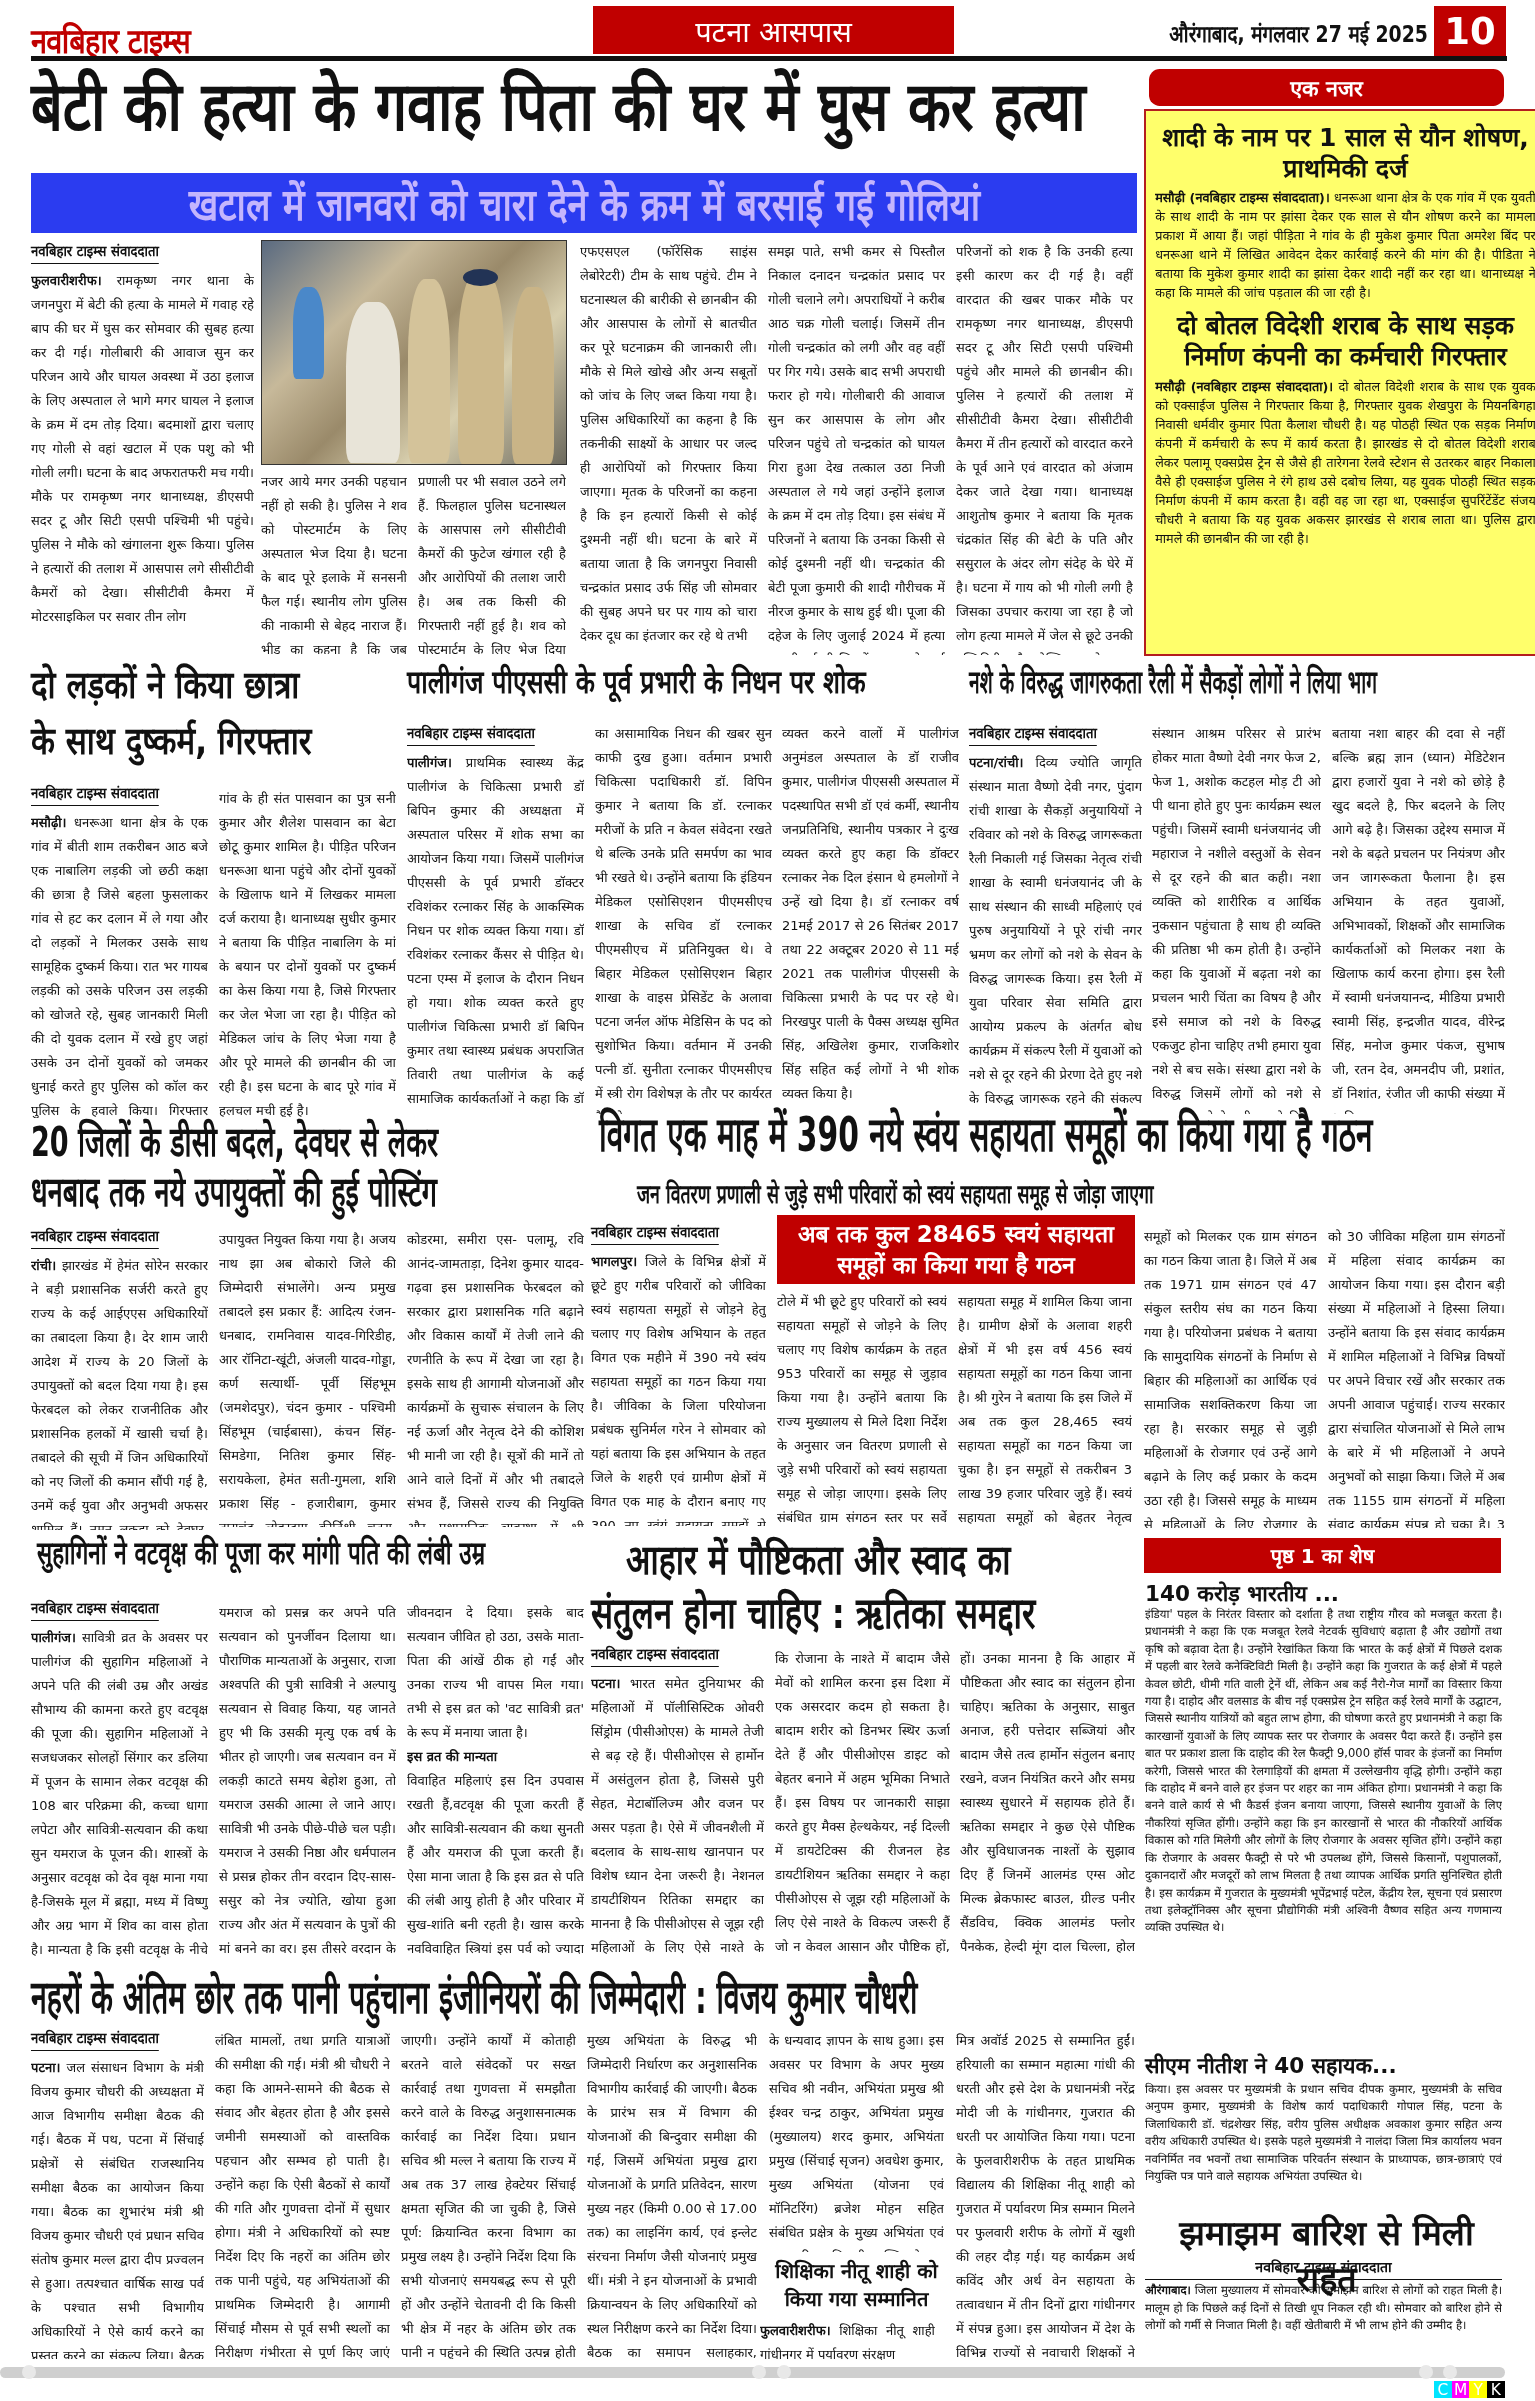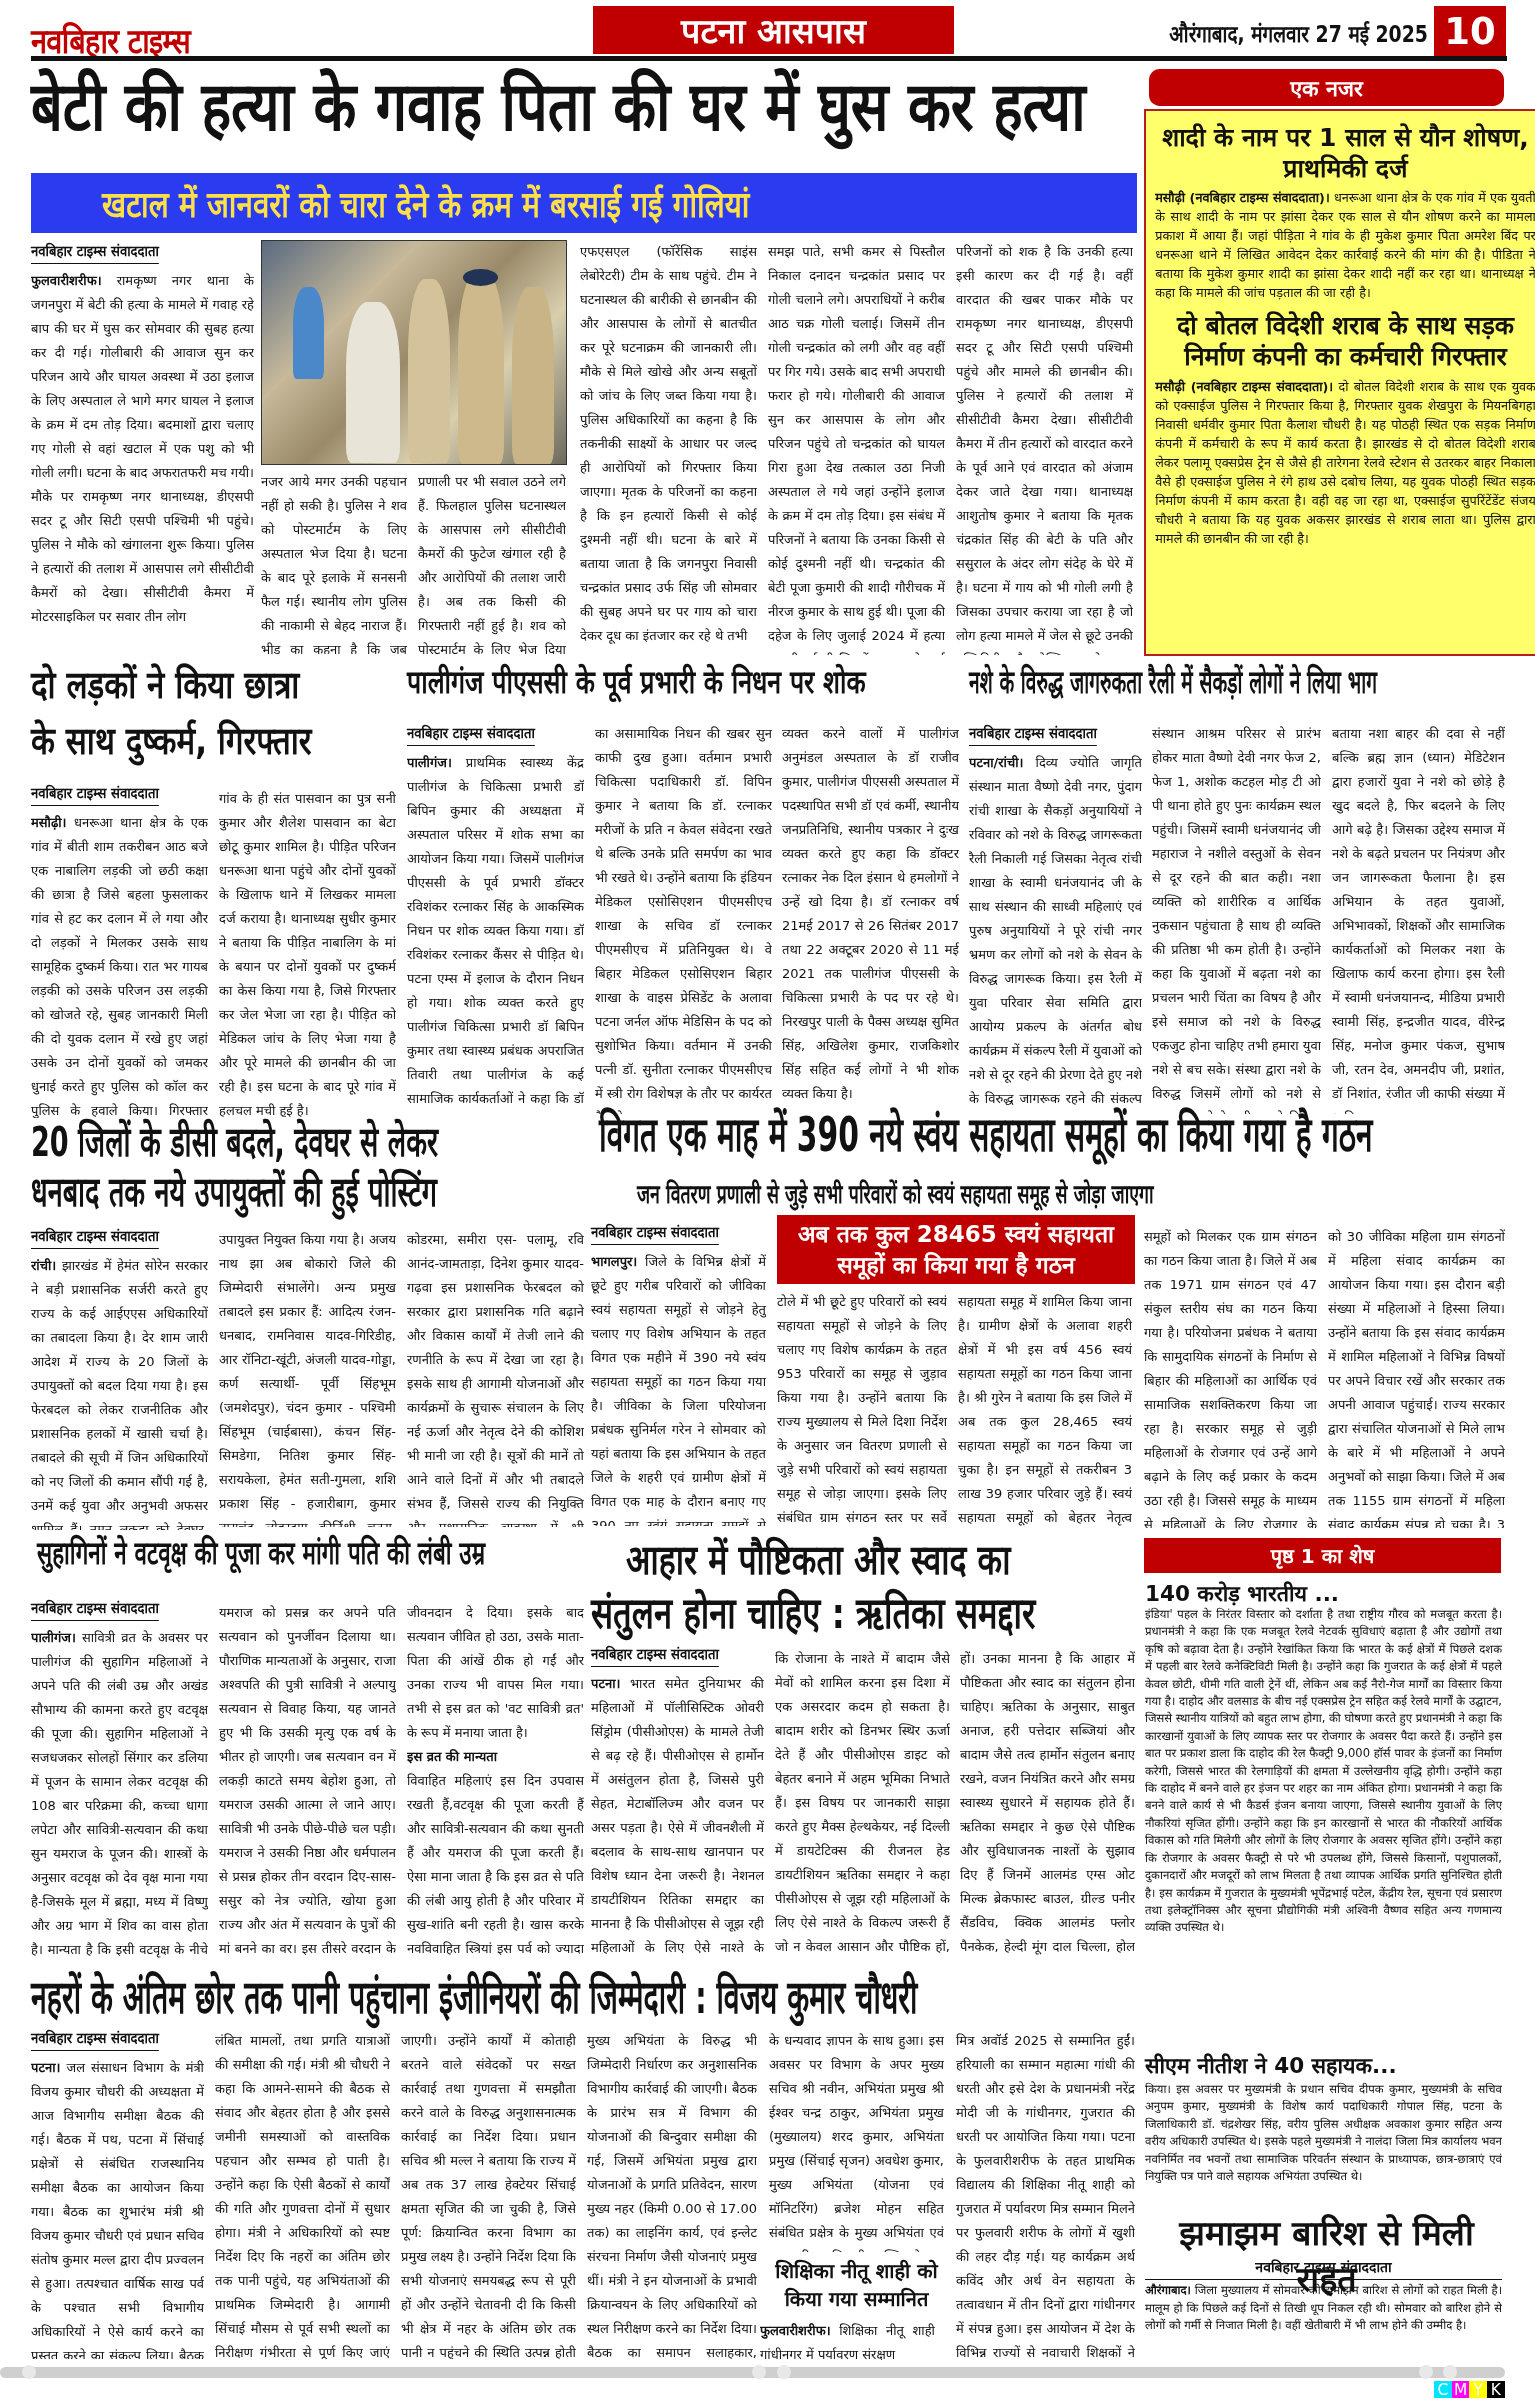--- a/index.html
+++ b/index.html
@@ -1,26 +1,26 @@
 <!DOCTYPE html>
 <html style="font-size:12.3px"><head>
 <meta charset="utf-8">
 <style>
 *{box-sizing:border-box;margin:0;padding:0}
 html,body{width:1535px;height:2401px;background:#fff;overflow:hidden}
 body{font-family:"DejaVu Sans",sans-serif;color:#111;position:relative}
 .abs{position:absolute}
 .masthead-logo{left:31px;top:17px;font-size:34px;font-weight:bold;color:#c00000;letter-spacing:-0.8px;transform:scaleX(.85);transform-origin:left}
-.section-box{left:593px;top:6.1px;width:361px;height:48px;background:#c00000;color:#fff;font-size:34px;font-weight:bold;display:flex;align-items:center;justify-content:center}
+.section-box{left:593px;top:6.1px;width:361px;height:48px;background:#c00000;color:#fff;font-size:29px;font-weight:normal;display:flex;align-items:center;justify-content:center}
 .dateline{left:1036px;top:17px;width:392px;text-align:right;font-size:23px;font-weight:bold;transform:scaleX(.82);transform-origin:right}
 .pageno{left:1434px;top:6.1px;width:72px;height:51px;background:#c00000;color:#fff;font-size:37px;font-weight:bold;display:flex;align-items:center;justify-content:center}
 .rule{left:31px;top:56px;width:1476px;height:4.6px;background:#111}
 .h1{font-weight:bold;color:#111;line-height:1.05;transform-origin:left;white-space:nowrap}
 .lead{left:31px;top:71px;font-size:68px;transform:scaleX(.82);}
-.blue-band{left:31px;top:173px;width:1106px;height:60px;background:#2b3cf0;color:#fde047;display:flex;align-items:center;font-size:36px;font-weight:bold}
+.blue-band{left:31px;top:173px;width:1106px;height:60px;background:#2b3cf0;color:#c4b5fd;display:flex;align-items:center;justify-content:center;font-size:44px;font-weight:bold}
 .blue-band span{transform:scaleX(.82);display:inline-block;white-space:nowrap}
 .byline{font-size:14.6px;font-weight:bold;text-decoration:underline;padding-bottom:3.1px;border-bottom:1.5px solid #111;text-decoration:none;display:inline-block;margin-bottom:4.6px;transform:scaleX(.9);transform-origin:left}
 .col{font-size:13px;line-height:24px;text-align:justify;overflow:hidden;color:#111}
 .col b{font-weight:bold}
 .photo{background:linear-gradient(135deg,#5a6a80 0%,#c7b99a 30%,#9a8a6a 50%,#d8cfae 70%,#6d6a5e 100%);border:0.8px solid #333}
 .photo .fig{position:absolute;border-radius:40% 40% 10% 10%}
 .eknazar-head{left:1149px;top:69px;width:355px;height:37px;background:#c00000;border-radius:10.7px;color:#fff;font-size:21.5px;font-weight:bold;display:flex;align-items:center;justify-content:center}
 .yellow-box{left:1144px;top:109px;width:403px;height:547px;background:#ffff6b;border:2.3px solid #b41e1e;padding:6.1px 9.2px}
 .yellow-box h2{font-size:25px;line-height:31px;text-align:center;font-weight:bold;margin:4.6px 0}
 .yellow-box p{font-size:12.7px;line-height:19px;text-align:justify}

